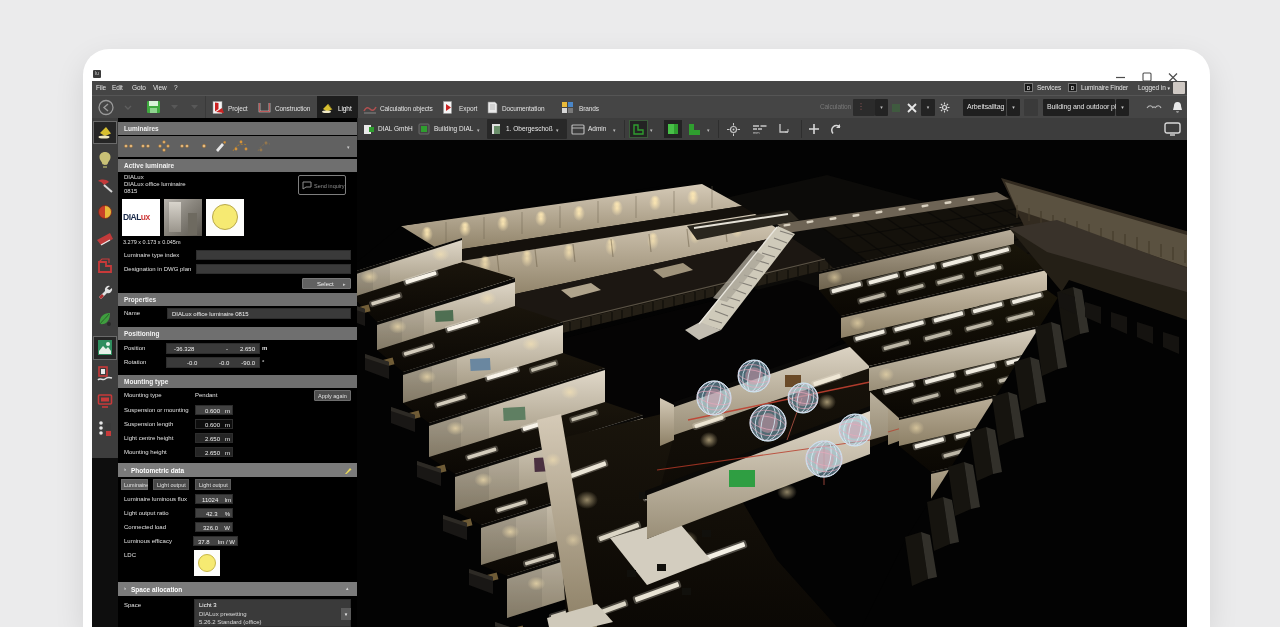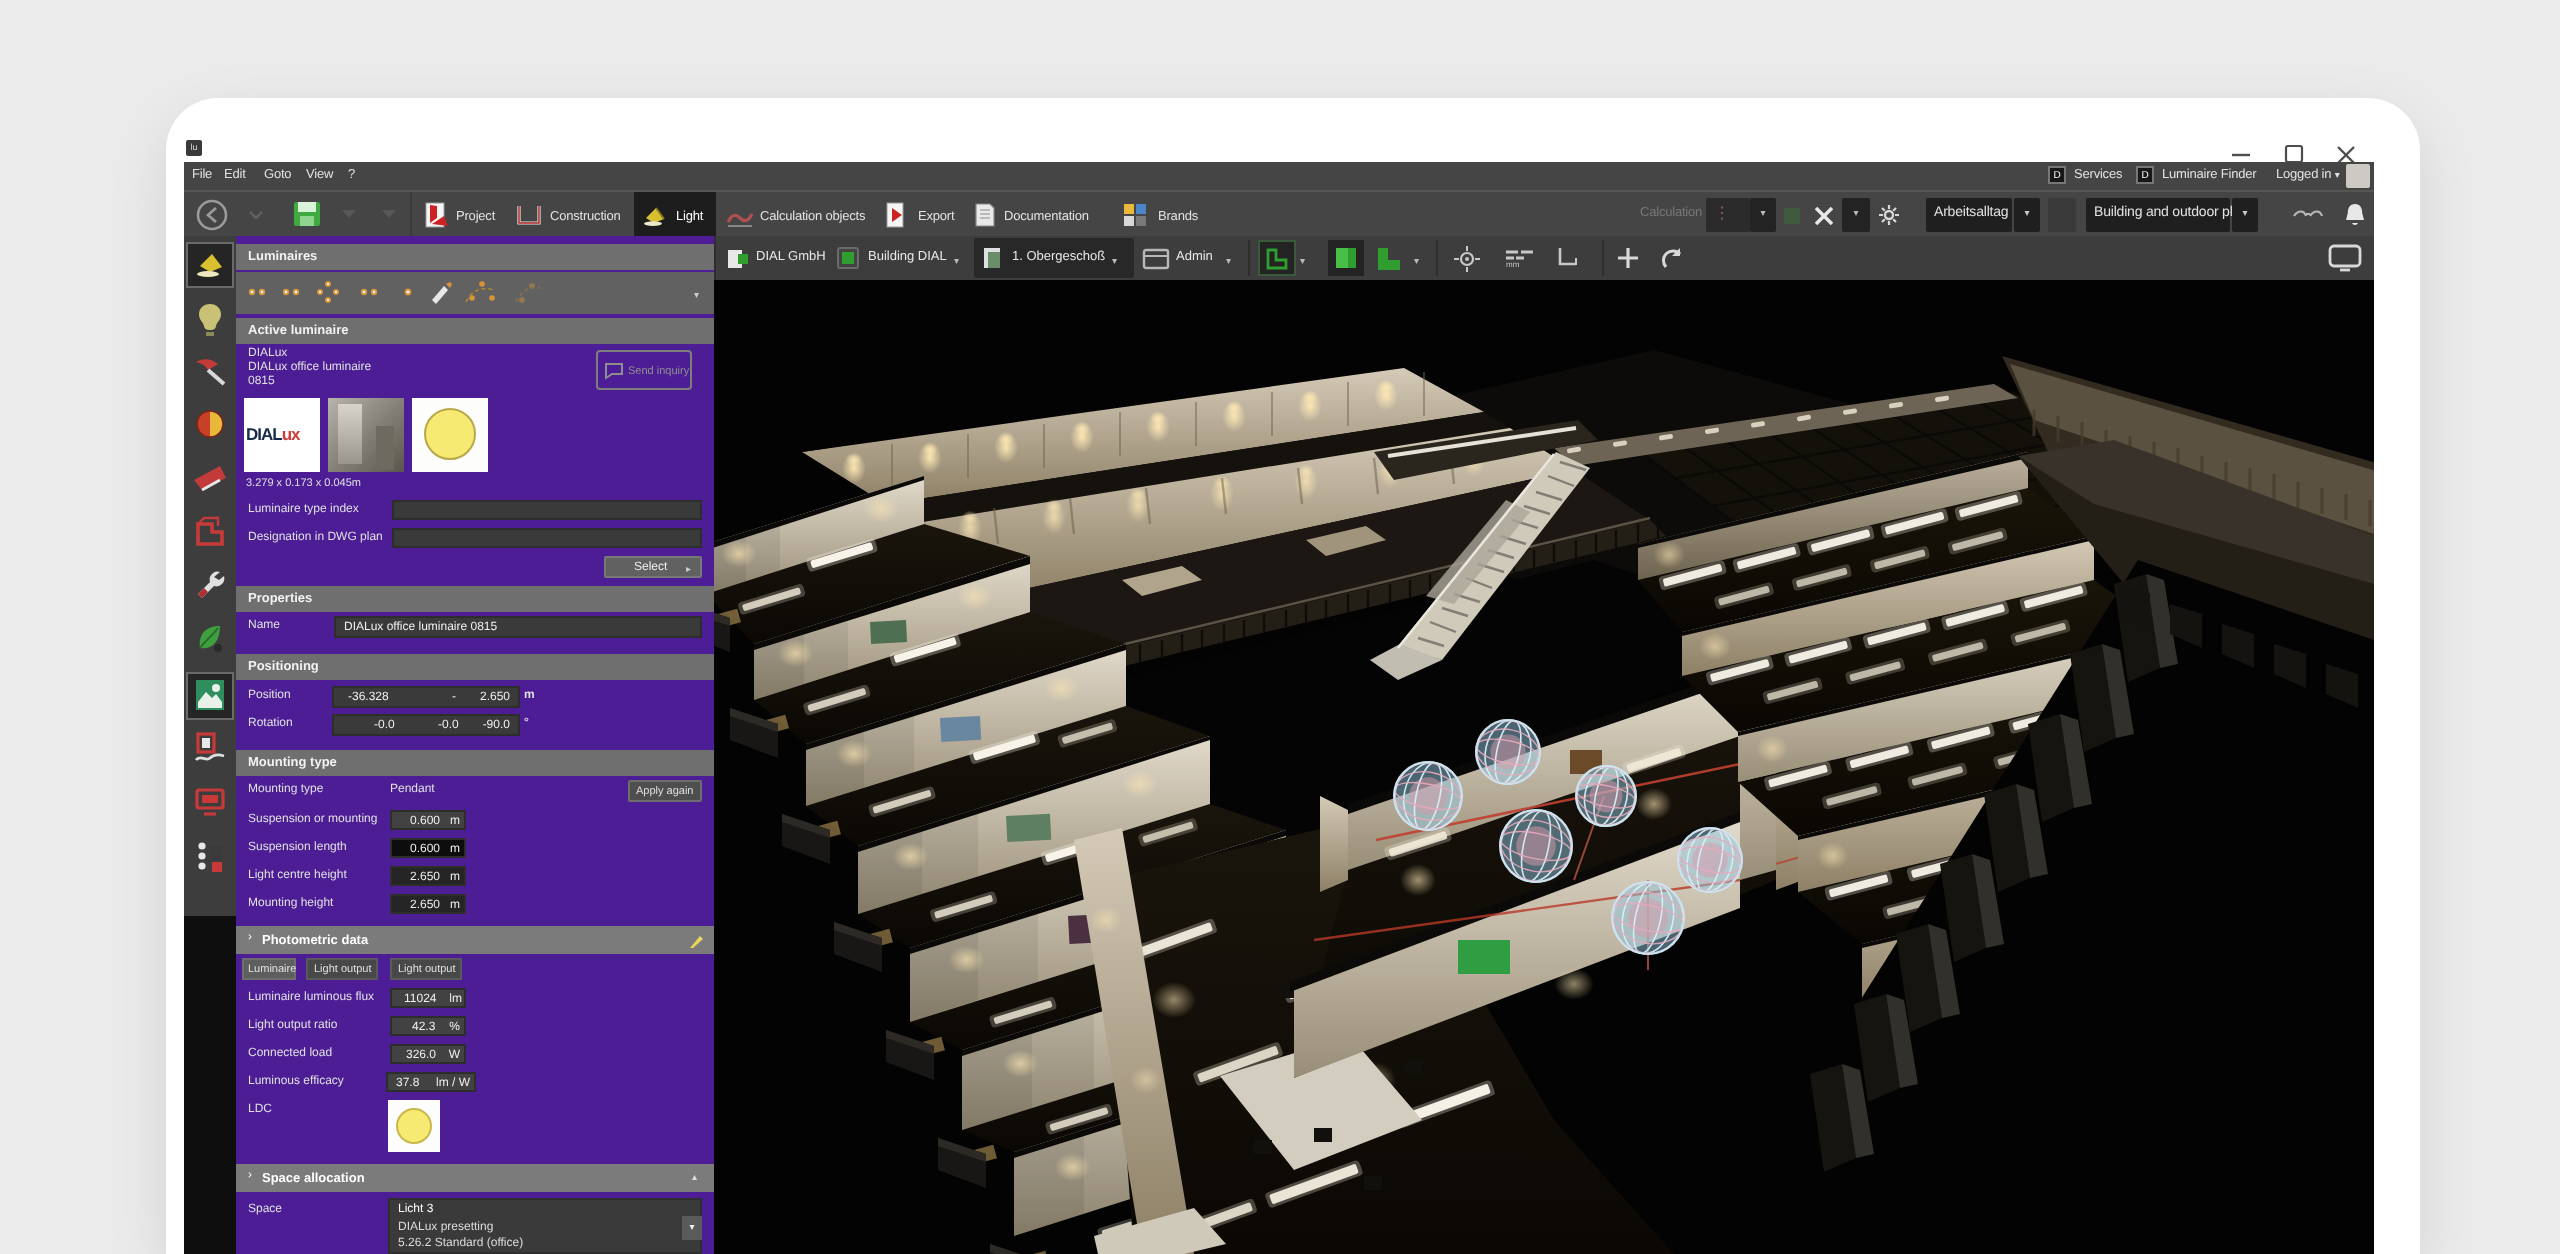--- a/index.html
+++ b/index.html
@@ -186,21 +186,21 @@
   <path d="M5 14h6" stroke="#c83a3a" stroke-width="1.6"></path>
  </svg>
  <svg class="abs" style="left:5px;top:302px" width="16" height="18" viewBox="0 0 16 18">
   <circle cx="4" cy="3" r="1.8" fill="#e8e8e8"></circle>
         <circle cx="4" cy="8" r="1.8" fill="#e8e8e8"></circle>
   <circle cx="4" cy="13" r="1.8" fill="#e8e8e8"></circle>
         <rect x="8" y="3" width="6" height="7" fill="#3a3a3a"></rect>
   <rect x="9" y="11" width="5" height="5" fill="#c83a3a"></rect>
  </svg>
 </div>
-<div id="panel" class="abs" style="left:26px;top:37px;width:239px;height:509px;background:#4c1d95;overflow:hidden">
+<div id="panel" class="abs" style="left:26px;top:37px;width:239px;height:509px;background:#000000;overflow:hidden">
  <div class="hdr" style="top:4px">Luminaires</div>
  <div class="abs" style="left:0;top:18px;width:239px;height:21px;background:#616161">
   <svg class="abs" style="left:2px;top:2px" width="236" height="17" viewBox="0 0 236 17">
    <g fill="#d89438">
             <circle cx="6" cy="8" r="1.6"></circle>
             <circle cx="11" cy="8" r="1.6"></circle>
    <circle cx="23" cy="8" r="1.6"></circle>
             <circle cx="28" cy="8" r="1.6"></circle>
    <circle cx="44" cy="4" r="1.5"></circle>
             <circle cx="44" cy="12" r="1.5"></circle>

